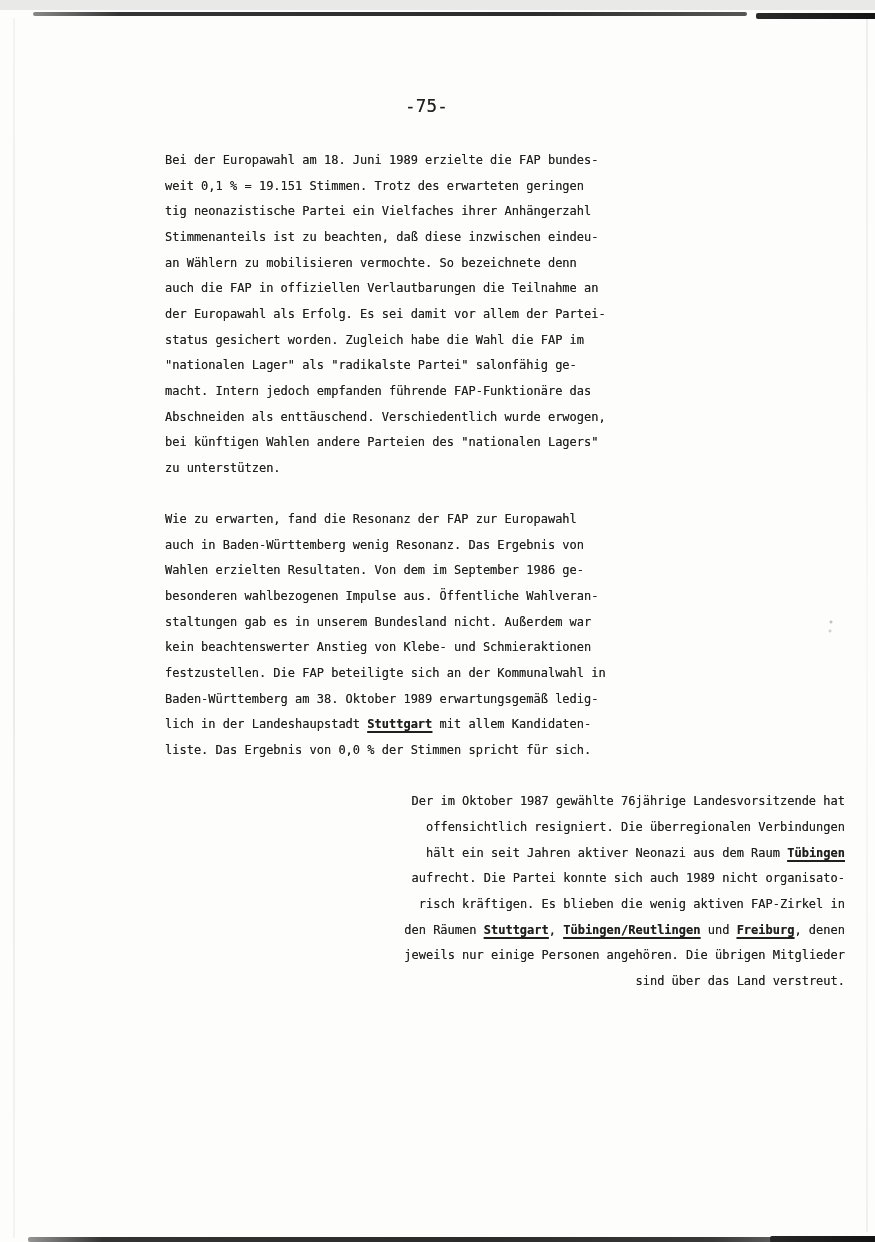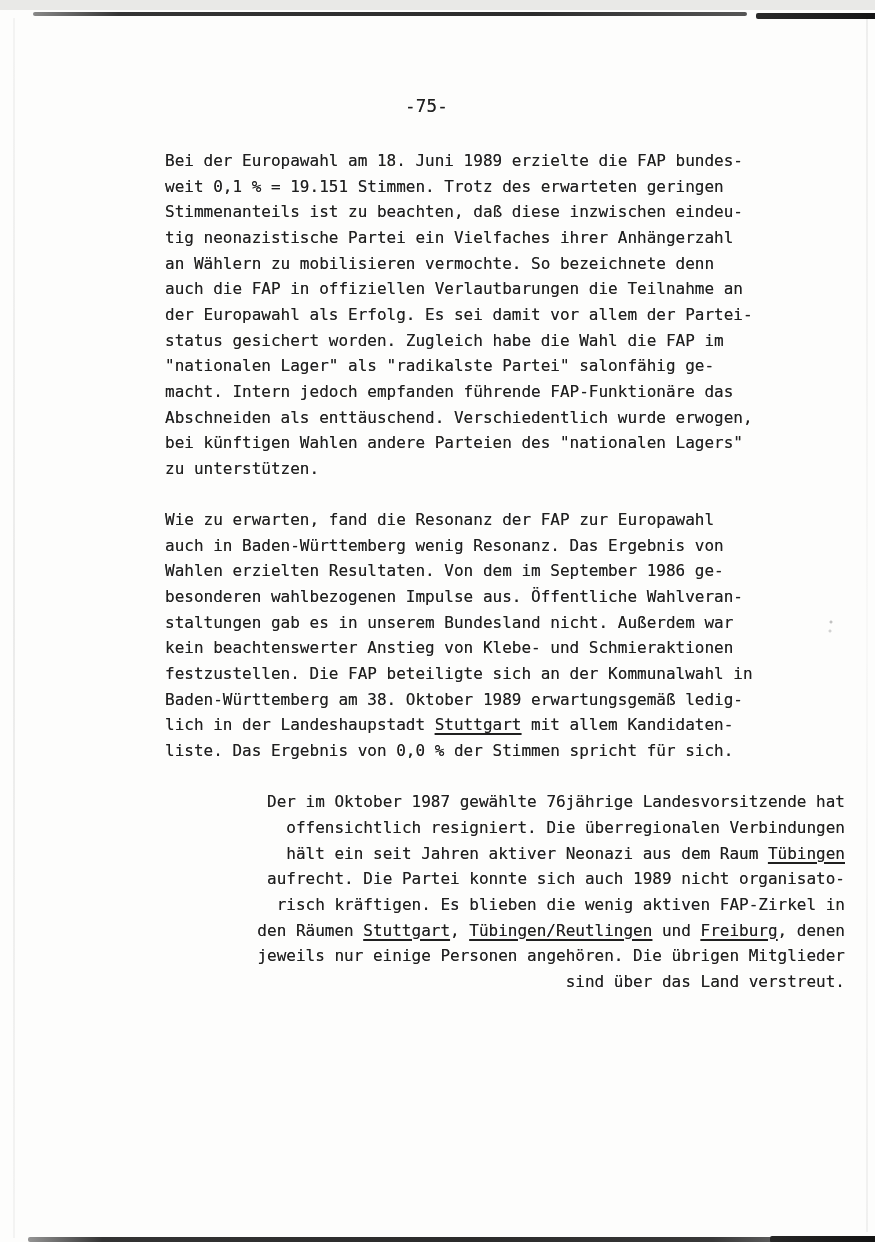--- a/index.html
+++ b/index.html
@@ -55,33 +55,34 @@
     line-height: 25.65px;
     letter-spacing: 0.2px;
     white-space: pre;
     text-shadow: 0 0 0.5px rgba(0,0,0,0.55);
   }
 
   .page-body {
     position: absolute;
     left: 165px; top: 138px;
     width: 680px;
-    font-size: 16px;
+    font-size: 12px;
     line-height: 25.65px;
     text-shadow: 0 0 0.5px rgba(0,0,0,0.55);
   }
 
   .para { margin: 0 0 25.65px 0; }
   .para:last-child { margin-bottom: 0; text-align: right; }
   .line { white-space: pre; }
 
   .u {
     text-decoration: underline;
     text-decoration-thickness: 1.6px;
     text-underline-offset: 3px;
+    font-weight: bold;
   }
 
   
   .speck {
     position: absolute; left: 827px; top: 608px; width: 8px; height: 18px;
     background:
       radial-gradient(3px 3px at 4px 4px, rgba(90,90,90,0.55), rgba(90,90,90,0) 70%),
       radial-gradient(3px 3px at 3px 13px, rgba(110,110,110,0.45), rgba(110,110,110,0) 70%);
   }
 </style>
@@ -95,22 +96,22 @@
 
   <div class="edge-left"></div>
   <div class="edge-right"></div>
 
   <div class="page-number">-75-</div>
 
   <main class="page-body">
       <div class="para">
         <div class="line"><span>Bei der Europawahl am 18. Juni 1989 erzielte die FAP bundes-</span></div>
         <div class="line"><span>weit 0,1 % = 19.151 Stimmen. Trotz des erwarteten geringen</span></div>
+        <div class="line"><span>tig neonazistische Partei ein Vielfaches ihrer Anhängerzahl</span></div>
         <div class="line"><span>Stimmenanteils ist zu beachten, daß diese inzwischen eindeu-</span></div>
-        <div class="line"><span>tig neonazistische Partei ein Vielfaches ihrer Anhängerzahl</span></div>
         <div class="line"><span>an Wählern zu mobilisieren vermochte. So bezeichnete denn</span></div>
         <div class="line"><span>auch die FAP in offiziellen Verlautbarungen die Teilnahme an</span></div>
         <div class="line"><span>der Europawahl als Erfolg. Es sei damit vor allem der Partei-</span></div>
         <div class="line"><span>status gesichert worden. Zugleich habe die Wahl die FAP im</span></div>
         <div class="line"><span>"nationalen Lager" als "radikalste Partei" salonfähig ge-</span></div>
         <div class="line"><span>macht. Intern jedoch empfanden führende FAP-Funktionäre das</span></div>
         <div class="line"><span>Abschneiden als enttäuschend. Verschiedentlich wurde erwogen,</span></div>
         <div class="line"><span>bei künftigen Wahlen andere Parteien des "nationalen Lagers"</span></div>
         <div class="line"><span>zu unterstützen.</span></div>
       </div>

